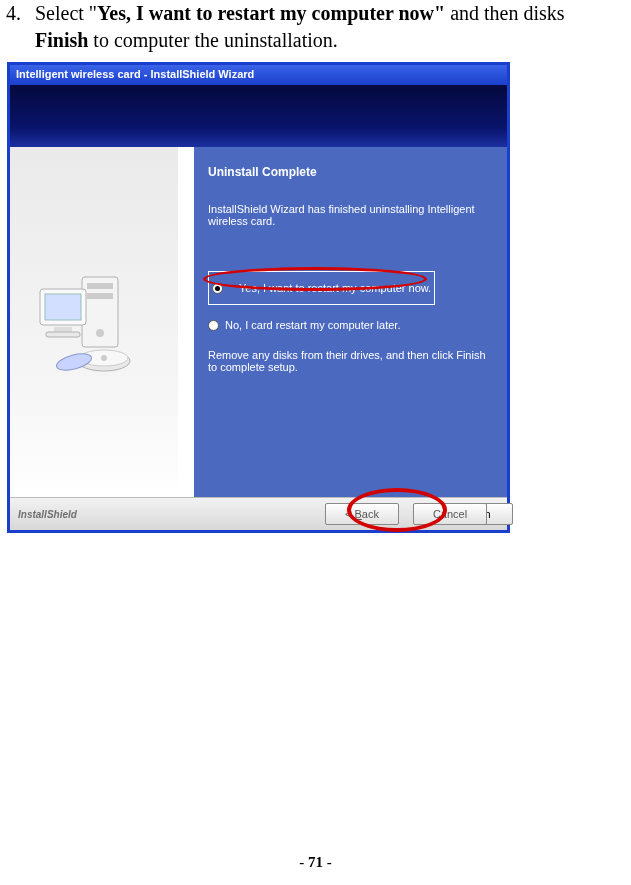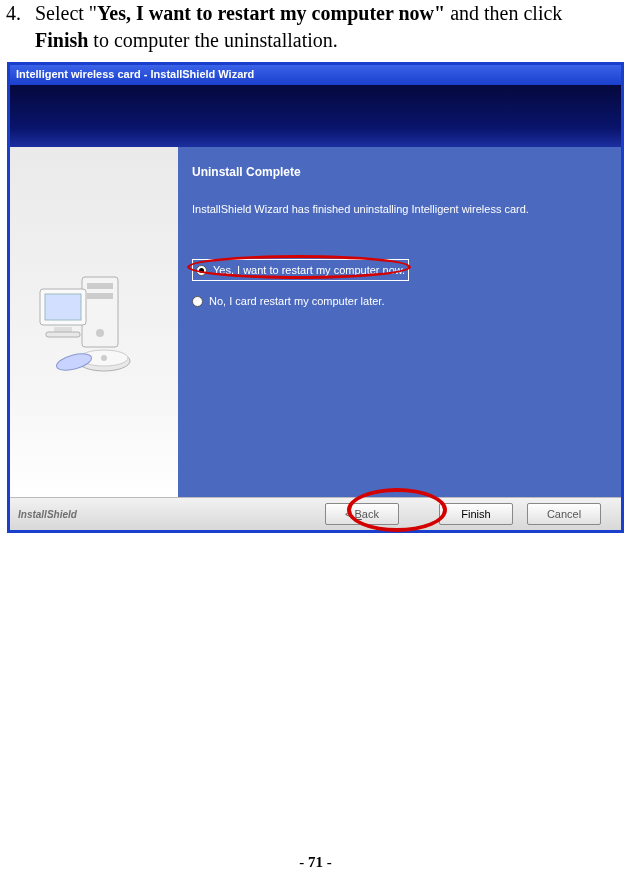--- a/index.html
+++ b/index.html
@@ -18,21 +18,21 @@
       line-height: 1.35;
       color: #000;
     }
     .instr-num { flex-shrink: 0; }
     .instr-text b { font-weight: bold; }
     
     .wizard-window {
       position: absolute;
       left: 7px;
       top: 62px;
-      width: 617px;
+      width: 503px;
       height: 471px;
       border: 3px solid #1a3fcc;
       background: #1a3fcc;
     }
     .titlebar {
       height: 20px;
       background: linear-gradient(#3a63e8, #1a3fcc);
       color: #fff;
       font-family: Tahoma, sans-serif;
       font-size: 11px;
@@ -65,20 +65,21 @@
       height: 110px;
       position: relative;
     }
     .content-panel {
       flex: 1;
       background: #4a69bf;
       color: #fff;
       font-family: Tahoma, sans-serif;
       font-size: 11px;
       padding: 18px 14px 12px 14px;
+      margin-left: 16px;
     }
     .content-heading {
       font-weight: bold;
       font-size: 12px;
       margin-bottom: 24px;
     }
     .content-desc {
       margin-bottom: 44px;
     }
     .radio-row {
@@ -97,24 +98,24 @@
       display: flex;
       align-items: center;
       justify-content: center;
       flex-shrink: 0;
     }
     .radio-inner {
       width: 5px; height: 5px; border-radius: 50%; background: #000;
     }
     .radio1-box {
       border: 1px solid #fff;
-      padding: 4px 3px;
+      padding: 10px 3px;
       display: inline-flex;
       align-items: center;
-      gap: 6px;
+      gap: 16px;
     }
     .highlight-oval-radio {
       position: absolute;
       left: -5px;
       top: -4px;
       width: 224px;
       height: 24px;
       border: 3px solid #d40000;
       border-radius: 50%;
       pointer-events: none;
@@ -181,21 +182,21 @@
       font-size: 15px;
       font-weight: bold;
     }
   </style>
 </head>
 <body>
 
 <div class="instruction-row">
   <div class="instr-num">4.</div>
   <div class="instr-text">
-    <span>Select "</span><b>Yes, I want to restart my computer now"</b><span> and then click </span><b>Finish</b><span> to computer the uninstallation.</span>
+    <span>Select "</span><b>Yes, I want to restart my computer now"</b><span> and then disks </span><b>Finish</b><span> to computer the uninstallation.</span>
   </div>
 </div>
 
 <div class="wizard-window">
   <div class="titlebar">Intelligent wireless card - InstallShield Wizard</div>
   <div class="wizard-body">
     <div class="top-banner"></div>
     <div class="middle-row">
       <div class="side-panel">
         <div class="computer-illustration">
@@ -227,20 +228,21 @@
             <span>Yes, I want to restart my computer now.</span>
           </span>
           <div class="highlight-oval-radio"></div>
         </div>
 
         <div class="radio-row">
           <span class="radio"></span>
           <span>No, I card restart my computer later.</span>
         </div>
 
+        <div class="note-text">Remove any disks from their drives, and then click Finish to complete setup.</div>
       </div>
     </div>
     <div class="bottom-bar">
       <div class="brand">InstallShield</div>
       <div class="button-group left-set">
         <div class="wiz-btn">
           <span>&lt; </span><span class="underline-letter">B</span><span>ack</span>
         </div>
         <div class="wiz-btn active">Finish</div>
       </div>

